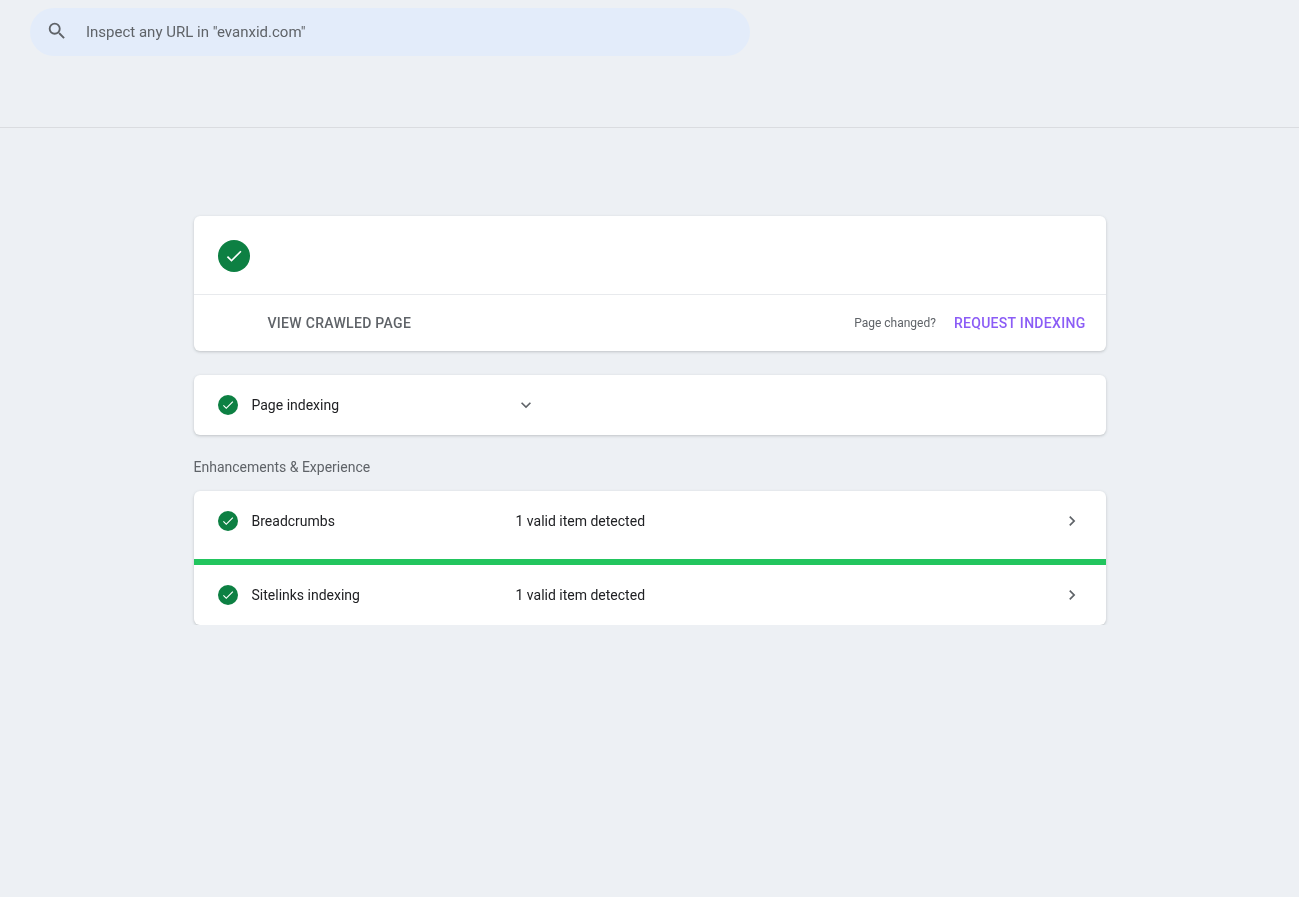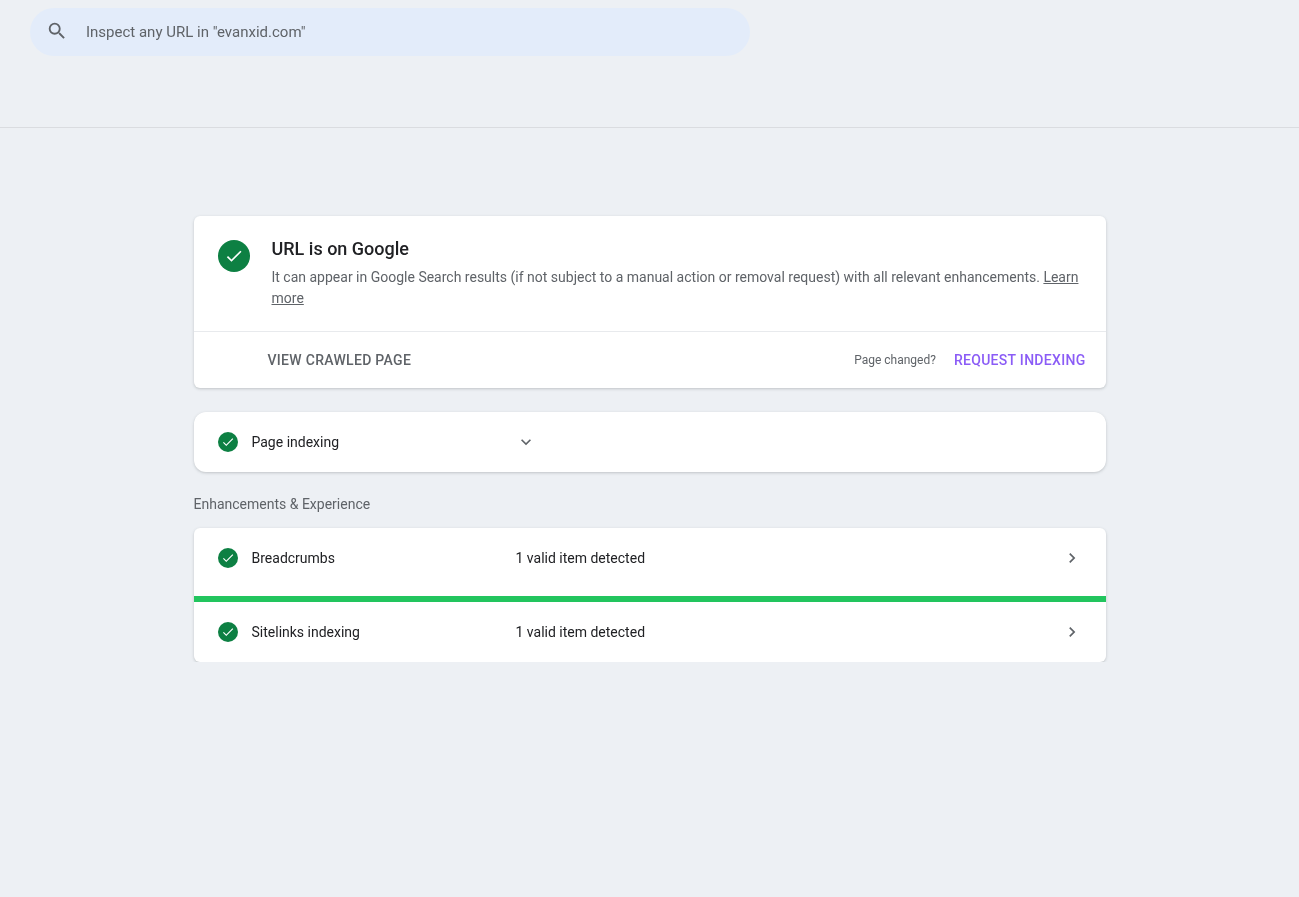--- a/index.html
+++ b/index.html
@@ -129,21 +129,21 @@
       font-weight: 500;
       font-size: 14px;
       letter-spacing: 0.3px;
       cursor: pointer;
       background: none;
       border: none;
       font-family: inherit;
     }
     .row-card {
       background: #fff;
-      border-radius: 12px;
+      border-radius: 6px;
       box-shadow: 0 1px 2px rgba(60,64,67,0.15), 0 1px 3px 1px rgba(60,64,67,0.07);
       margin-bottom: 24px;
     }
     .row {
       display: flex;
       align-items: center;
       padding: 20px 24px;
       gap: 14px;
       cursor: pointer;
     }
@@ -208,24 +208,20 @@
 </div>
 
 <div class="content">
 
   <div class="card">
     <div class="status-header">
       <div class="check-circle-lg">
         <svg viewBox="0 0 24 24">
             <path d="M9 16.17 4.83 12l-1.42 1.41L9 19 21 7l-1.41-1.41z"></path>
           </svg>
-      </div>
-      <div class="status-text">
-        <h2>URL is on Google</h2>
-        <p><span>It can appear in Google Search results (if not subject to a manual action or removal request) with all relevant enhancements. </span><a href="#">Learn more</a></p>
       </div>
     </div>
     <div class="action-bar">
       <div class="spacer-left"></div>
       <button class="btn-text">VIEW CRAWLED PAGE</button>
       <div class="flex-spacer"></div>
       <span class="page-changed">Page changed?</span>
       <button class="btn-dark">REQUEST INDEXING</button>
     </div>
   </div>

